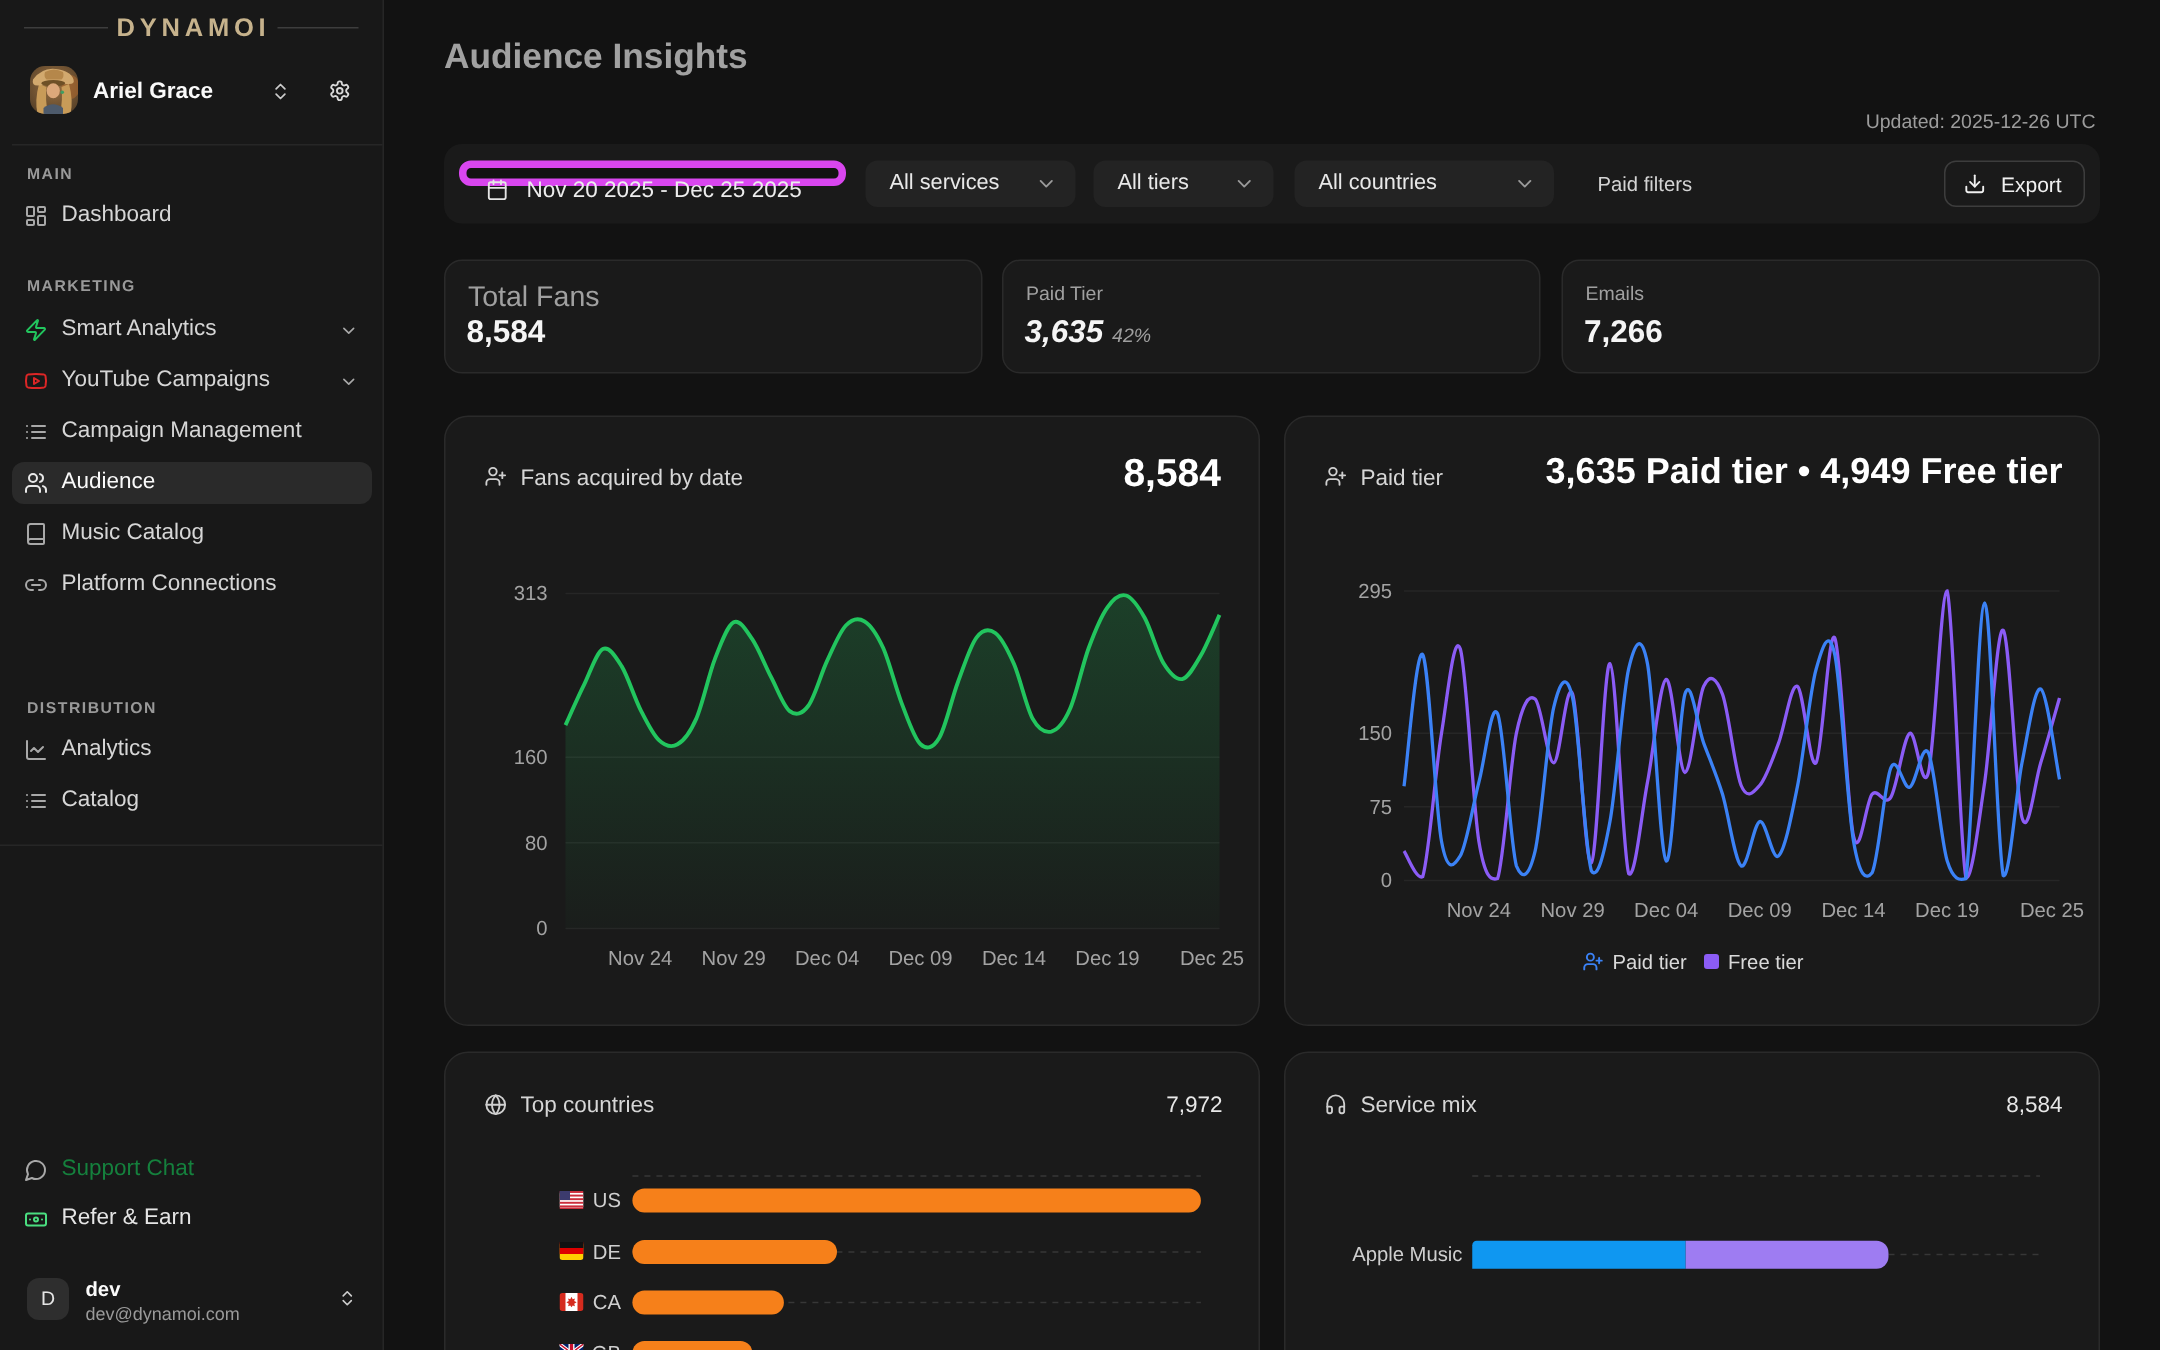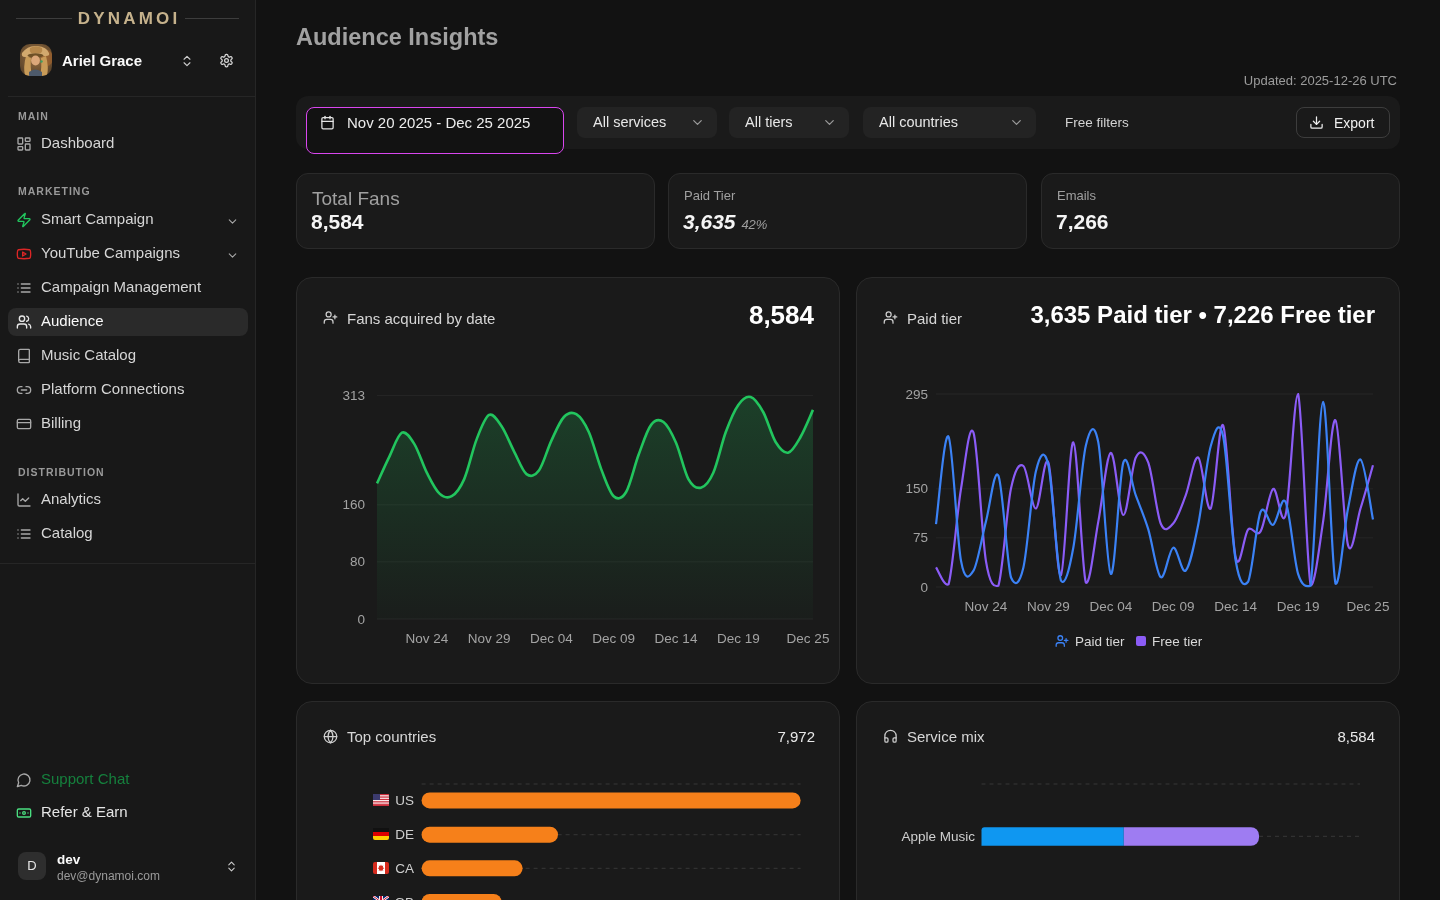--- a/index.html
+++ b/index.html
@@ -55,21 +55,21 @@
           <rect x="14" y="12" width="7" height="9" rx="1"></rect>
           <rect x="3" y="16" width="7" height="5" rx="1"></rect>
         </svg></span>
       <span style="position:absolute;left:33px;top:4px;font-size:15px;color:#d6d6d6;">Dashboard</span>
     </div>
   <div style="position:absolute;left:18px;top:185px;font-size:10.5px;font-weight:600;letter-spacing:1px;color:#999999;">MARKETING</div>
   <div style="position:absolute;left:8px;top:206px;width:240px;height:28px;border-radius:8px;">
       <span style="position:absolute;left:8px;top:6px;"><svg width="16" height="16" viewBox="0 0 24 24" fill="none" stroke="#22c55e" stroke-width="2" stroke-linecap="round" stroke-linejoin="round">
           <path d="M4 14a1 1 0 0 1-.78-1.63l9.9-10.2a.5.5 0 0 1 .86.46l-1.92 6.02A1 1 0 0 0 13 10h7a1 1 0 0 1 .78 1.63l-9.9 10.2a.5.5 0 0 1-.86-.46l1.92-6.02A1 1 0 0 0 11 14z"></path>
         </svg></span>
-      <span style="position:absolute;left:33px;top:4px;font-size:15px;color:#d6d6d6;">Smart Campaign</span>
+      <span style="position:absolute;left:33px;top:4px;font-size:15px;color:#d6d6d6;">Smart Analytics</span>
     </div>
   <div class="abs" style="left:226px;top:214px;"><svg width="13" height="13" viewBox="0 0 24 24" fill="none" stroke="#a8a8a8" stroke-width="2" stroke-linecap="round" stroke-linejoin="round">
         <path d="m6 9 6 6 6-6"></path>
       </svg></div>
   <div style="position:absolute;left:8px;top:240px;width:240px;height:28px;border-radius:8px;">
       <span style="position:absolute;left:8px;top:6px;"><svg width="16" height="16" viewBox="0 0 24 24" fill="none" stroke="#dc2626" stroke-width="2" stroke-linecap="round" stroke-linejoin="round">
           <path d="M2.5 17a24.12 24.12 0 0 1 0-10 2 2 0 0 1 1.4-1.4 49.56 49.56 0 0 1 16.2 0A2 2 0 0 1 21.5 7a24.12 24.12 0 0 1 0 10 2 2 0 0 1-1.4 1.4 49.55 49.55 0 0 1-16.2 0A2 2 0 0 1 2.5 17"></path>
           <path d="m10 15 5-3-5-3z"></path>
         </svg></span>
       <span style="position:absolute;left:33px;top:4px;font-size:15px;color:#d6d6d6;">YouTube Campaigns</span>
@@ -104,27 +104,20 @@
       <span style="position:absolute;left:33px;top:4px;font-size:15px;color:#d6d6d6;">Music Catalog</span>
     </div>
   <div style="position:absolute;left:8px;top:376px;width:240px;height:28px;border-radius:8px;">
       <span style="position:absolute;left:8px;top:6px;"><svg width="16" height="16" viewBox="0 0 24 24" fill="none" stroke="#a8a8a8" stroke-width="2" stroke-linecap="round" stroke-linejoin="round">
           <path d="M9 17H7A5 5 0 0 1 7 7h2"></path>
           <path d="M15 7h2a5 5 0 1 1 0 10h-2"></path>
           <line x1="8" y1="12" x2="16" y2="12"></line>
         </svg></span>
       <span style="position:absolute;left:33px;top:4px;font-size:15px;color:#d6d6d6;">Platform Connections</span>
     </div>
-  <div style="position:absolute;left:8px;top:410px;width:240px;height:28px;border-radius:8px;">
-      <span style="position:absolute;left:8px;top:6px;"><svg width="16" height="16" viewBox="0 0 24 24" fill="none" stroke="#a8a8a8" stroke-width="2" stroke-linecap="round" stroke-linejoin="round">
-          <rect x="2" y="5" width="20" height="14" rx="2"></rect>
-          <line x1="2" y1="10" x2="22" y2="10"></line>
-        </svg></span>
-      <span style="position:absolute;left:33px;top:4px;font-size:15px;color:#d6d6d6;">Billing</span>
-    </div>
   <div style="position:absolute;left:18px;top:466px;font-size:10.5px;font-weight:600;letter-spacing:1px;color:#999999;">DISTRIBUTION</div>
   <div style="position:absolute;left:8px;top:486px;width:240px;height:28px;border-radius:8px;">
       <span style="position:absolute;left:8px;top:6px;"><svg width="16" height="16" viewBox="0 0 24 24" fill="none" stroke="#a8a8a8" stroke-width="2" stroke-linecap="round" stroke-linejoin="round">
           <path d="M3 3v16a2 2 0 0 0 2 2h16"></path>
           <path d="m19 9-5 5-4-4-3 3"></path>
         </svg></span>
       <span style="position:absolute;left:33px;top:4px;font-size:15px;color:#d6d6d6;">Analytics</span>
     </div>
   <div style="position:absolute;left:8px;top:520px;width:240px;height:28px;border-radius:8px;">
       <span style="position:absolute;left:8px;top:6px;"><svg width="16" height="16" viewBox="0 0 24 24" fill="none" stroke="#a8a8a8" stroke-width="2" stroke-linecap="round" stroke-linejoin="round">
@@ -159,21 +152,21 @@
   <div class="abs" style="left:225px;top:859px;"><svg width="13" height="13" viewBox="0 0 24 24" fill="none" stroke="#cccccc" stroke-width="2" stroke-linecap="round" stroke-linejoin="round">
         <path d="m7 15 5 5 5-5"></path>
         <path d="m7 9 5-5 5 5"></path>
       </svg></div>
 </div>
 
 <div class="abs" style="left:296px;top:24px;font-size:23.5px;font-weight:700;color:#a1a1a1;">Audience Insights</div>
 <div class="abs" style="left:1000px;top:73px;width:397px;text-align:right;font-size:13px;color:#9c9c9c;">Updated: 2025-12-26 UTC</div>
 
 <div class="abs" style="left:296px;top:96px;width:1104px;height:53px;background:#1a1a1a;border-radius:12px;">
-  <div class="abs" style="left:10px;top:11px;width:258px;height:47px;background:#121212;border:1px solid #d946ef;border-radius:8px;">
+  <div class="abs" style="left:10px;top:11px;width:258px;height:17px;background:#121212;border:5px solid #d946ef;border-radius:8px;">
     <span style="position:absolute;left:13px;top:7px;"><svg width="15" height="15" viewBox="0 0 24 24" fill="none" stroke="#e5e5e5" stroke-width="2" stroke-linecap="round" stroke-linejoin="round">
           <rect x="3" y="4" width="18" height="18" rx="2"></rect>
           <path d="M16 2v4"></path>
           <path d="M8 2v4"></path>
           <path d="M3 10h18"></path>
         </svg></span>
     <span style="position:absolute;left:40px;top:6px;font-size:15px;color:#ececec;">Nov 20 2025 - Dec 25 2025</span>
   </div>
   <div class="sel" style="left:281px;top:11px;width:140px;">
       <span>All services</span>
@@ -186,21 +179,21 @@
       <svg width="15" height="15" viewBox="0 0 24 24" fill="none" stroke="#9a9a9a" stroke-width="2" stroke-linecap="round" stroke-linejoin="round">
         <path d="m6 9 6 6 6-6"></path>
       </svg>
     </div>
   <div class="sel" style="left:567px;top:11px;width:173px;">
       <span>All countries</span>
       <svg width="15" height="15" viewBox="0 0 24 24" fill="none" stroke="#9a9a9a" stroke-width="2" stroke-linecap="round" stroke-linejoin="round">
         <path d="m6 9 6 6 6-6"></path>
       </svg>
     </div>
-  <div class="abs" style="left:769px;top:19px;font-size:13.5px;color:#d4d4d4;">Free filters</div>
+  <div class="abs" style="left:769px;top:19px;font-size:13.5px;color:#d4d4d4;">Paid filters</div>
   <div class="abs" style="right:10px;top:11px;width:94px;height:31px;border:1px solid #3d3d3d;border-radius:8px;">
     <span style="position:absolute;left:12px;top:7px;"><svg width="15" height="15" viewBox="0 0 24 24" fill="none" stroke="#f0f0f0" stroke-width="2" stroke-linecap="round" stroke-linejoin="round">
           <path d="M21 15v4a2 2 0 0 1-2 2H5a2 2 0 0 1-2-2v-4"></path>
           <polyline points="7 10 12 15 17 10"></polyline>
           <line x1="12" y1="15" x2="12" y2="3"></line>
         </svg></span>
     <span style="position:absolute;left:37px;top:7px;font-size:14px;color:#f0f0f0;">Export</span>
   </div>
 </div>
 
@@ -284,21 +277,21 @@
 <rect x="279" y="358" width="10" height="10" rx="2" fill="#8b5cf6"></rect>
 <text x="295" y="368" font-size="13.5" fill="#d9d9d9">Free tier</text>
 </svg>
   <div class="abs" style="left:26px;top:32px;"><svg width="15" height="15" viewBox="0 0 24 24" fill="none" stroke="#cfcfcf" stroke-width="2" stroke-linecap="round" stroke-linejoin="round">
         <path d="M16 21v-2a4 4 0 0 0-4-4H6a4 4 0 0 0-4 4v2"></path>
         <circle cx="9" cy="7" r="4"></circle>
         <line x1="19" y1="8" x2="19" y2="14"></line>
         <line x1="22" y1="11" x2="16" y2="11"></line>
       </svg></div>
   <div class="abs" style="left:50px;top:32px;font-size:15px;color:#d6d6d6;">Paid tier</div>
-  <div class="abs" style="right:24px;top:23px;font-size:24px;font-weight:700;color:#fff;">3,635 Paid tier • 7,226 Free tier</div>
+  <div class="abs" style="right:24px;top:23px;font-size:24px;font-weight:700;color:#fff;">3,635 Paid tier • 4,949 Free tier</div>
 </div>
 
 <div class="card" style="left:296px;top:701px;width:544px;height:407px;">
   <svg width="544" height="300" viewBox="0 0 544 300" style="position:absolute;left:0;top:0;">
       <line x1="124.6" y1="82" x2="503.6" y2="82" stroke="#373737" stroke-width="1" stroke-dasharray="4 4"></line>
       <line x1="124.6" y1="132.7" x2="503.6" y2="132.7" stroke="#373737" stroke-width="1" stroke-dasharray="4 4"></line>
       <line x1="124.6" y1="166.3" x2="503.6" y2="166.3" stroke="#373737" stroke-width="1" stroke-dasharray="4 4"></line>
       <line x1="124.6" y1="200.0" x2="503.6" y2="200.0" stroke="#373737" stroke-width="1" stroke-dasharray="4 4"></line>
       <rect x="124.6" y="90.4" width="379.0" height="16" rx="8" fill="#f6801a"></rect>
       <text x="117" y="102.9" text-anchor="end" font-size="13.5" fill="#cfcfcf">US</text>

